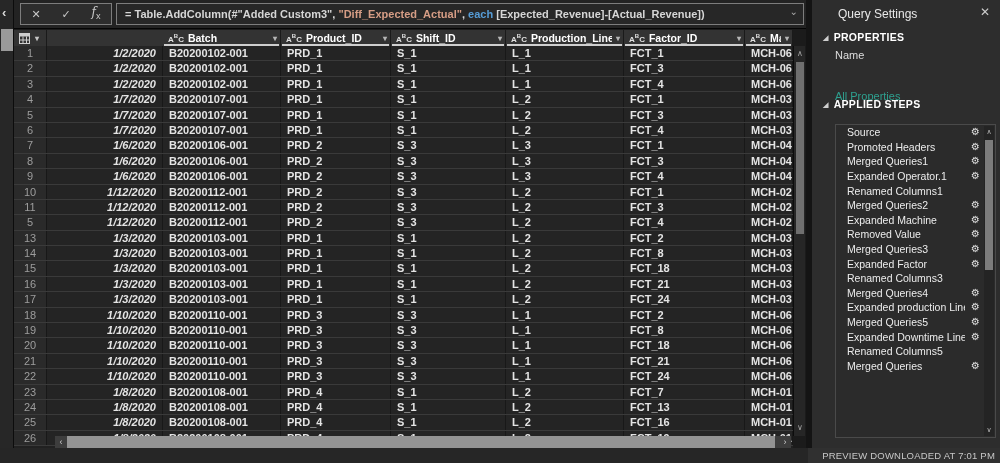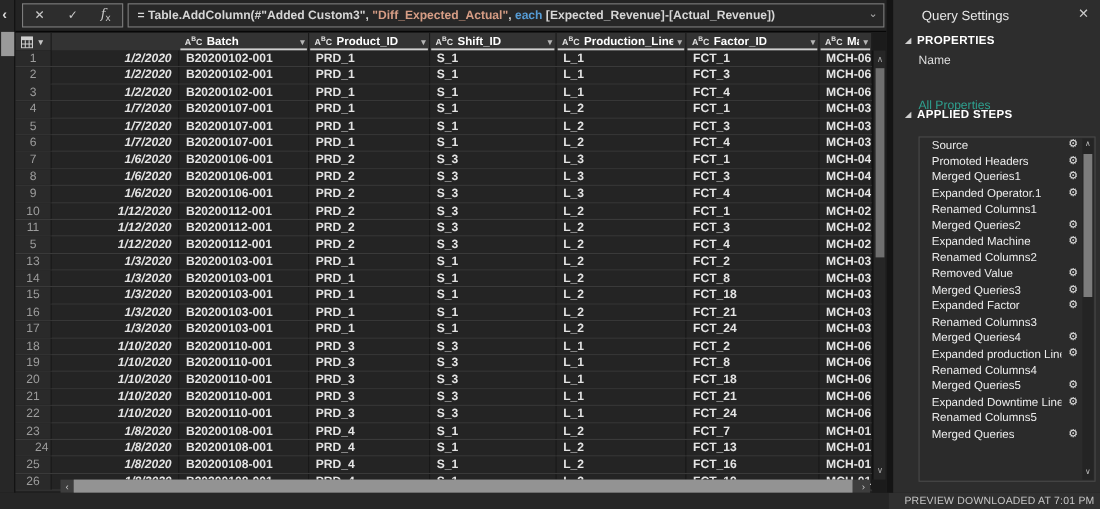--- a/index.html
+++ b/index.html
@@ -386,21 +386,21 @@
           <div class="cell rnum" style="width: 33px;">23</div>
           <div class="cell cdate" style="width: 116px;">1/8/2020</div>
           <div class="cell cbold" style="width: 118px;">B20200108-001</div>
           <div class="cell cbold" style="width: 110px;">PRD_4</div>
           <div class="cell cbold" style="width: 115px;">S_1</div>
           <div class="cell cbold" style="width: 118px;">L_2</div>
           <div class="cell cbold" style="width: 121px;">FCT_7</div>
           <div class="cell cbold" style="width: 48px;">MCH-01</div>
         </div>
         <div class="grow">
-          <div class="cell rnum" style="width: 33px; text-align: right;">24</div>
+          <div class="cell rnum" style="width: 33px;">24</div>
           <div class="cell cdate" style="width: 116px;">1/8/2020</div>
           <div class="cell cbold" style="width: 118px;">B20200108-001</div>
           <div class="cell cbold" style="width: 110px;">PRD_4</div>
           <div class="cell cbold" style="width: 115px;">S_1</div>
           <div class="cell cbold" style="width: 118px;">L_2</div>
           <div class="cell cbold" style="width: 121px;">FCT_13</div>
           <div class="cell cbold" style="width: 48px;">MCH-01</div>
         </div>
         <div class="grow">
           <div class="cell rnum" style="width: 33px;">25</div>
@@ -479,23 +479,20 @@
           </div>
           <div class="step">
             <span class="slabel">Merged Queries2</span>
             <span class="gear">⚙</span>
           </div>
           <div class="step">
             <span class="slabel">Expanded Machine</span>
             <span class="gear">⚙</span>
           </div>
           <div class="step">
-            <span class="slabel">Renamed Columns2</span>
-          </div>
-          <div class="step">
             <span class="slabel">Removed Value</span>
             <span class="gear">⚙</span>
           </div>
           <div class="step">
             <span class="slabel">Merged Queries3</span>
             <span class="gear">⚙</span>
           </div>
           <div class="step">
             <span class="slabel">Expanded Factor</span>
             <span class="gear">⚙</span>
@@ -503,23 +500,20 @@
           <div class="step">
             <span class="slabel">Renamed Columns3</span>
           </div>
           <div class="step">
             <span class="slabel">Merged Queries4</span>
             <span class="gear">⚙</span>
           </div>
           <div class="step">
             <span class="slabel">Expanded production Line.1</span>
             <span class="gear">⚙</span>
-          </div>
-          <div class="step">
-            <span class="slabel">Renamed Columns4</span>
           </div>
           <div class="step">
             <span class="slabel">Merged Queries5</span>
             <span class="gear">⚙</span>
           </div>
           <div class="step">
             <span class="slabel">Expanded Downtime Line (...</span>
             <span class="gear">⚙</span>
           </div>
           <div class="step">

